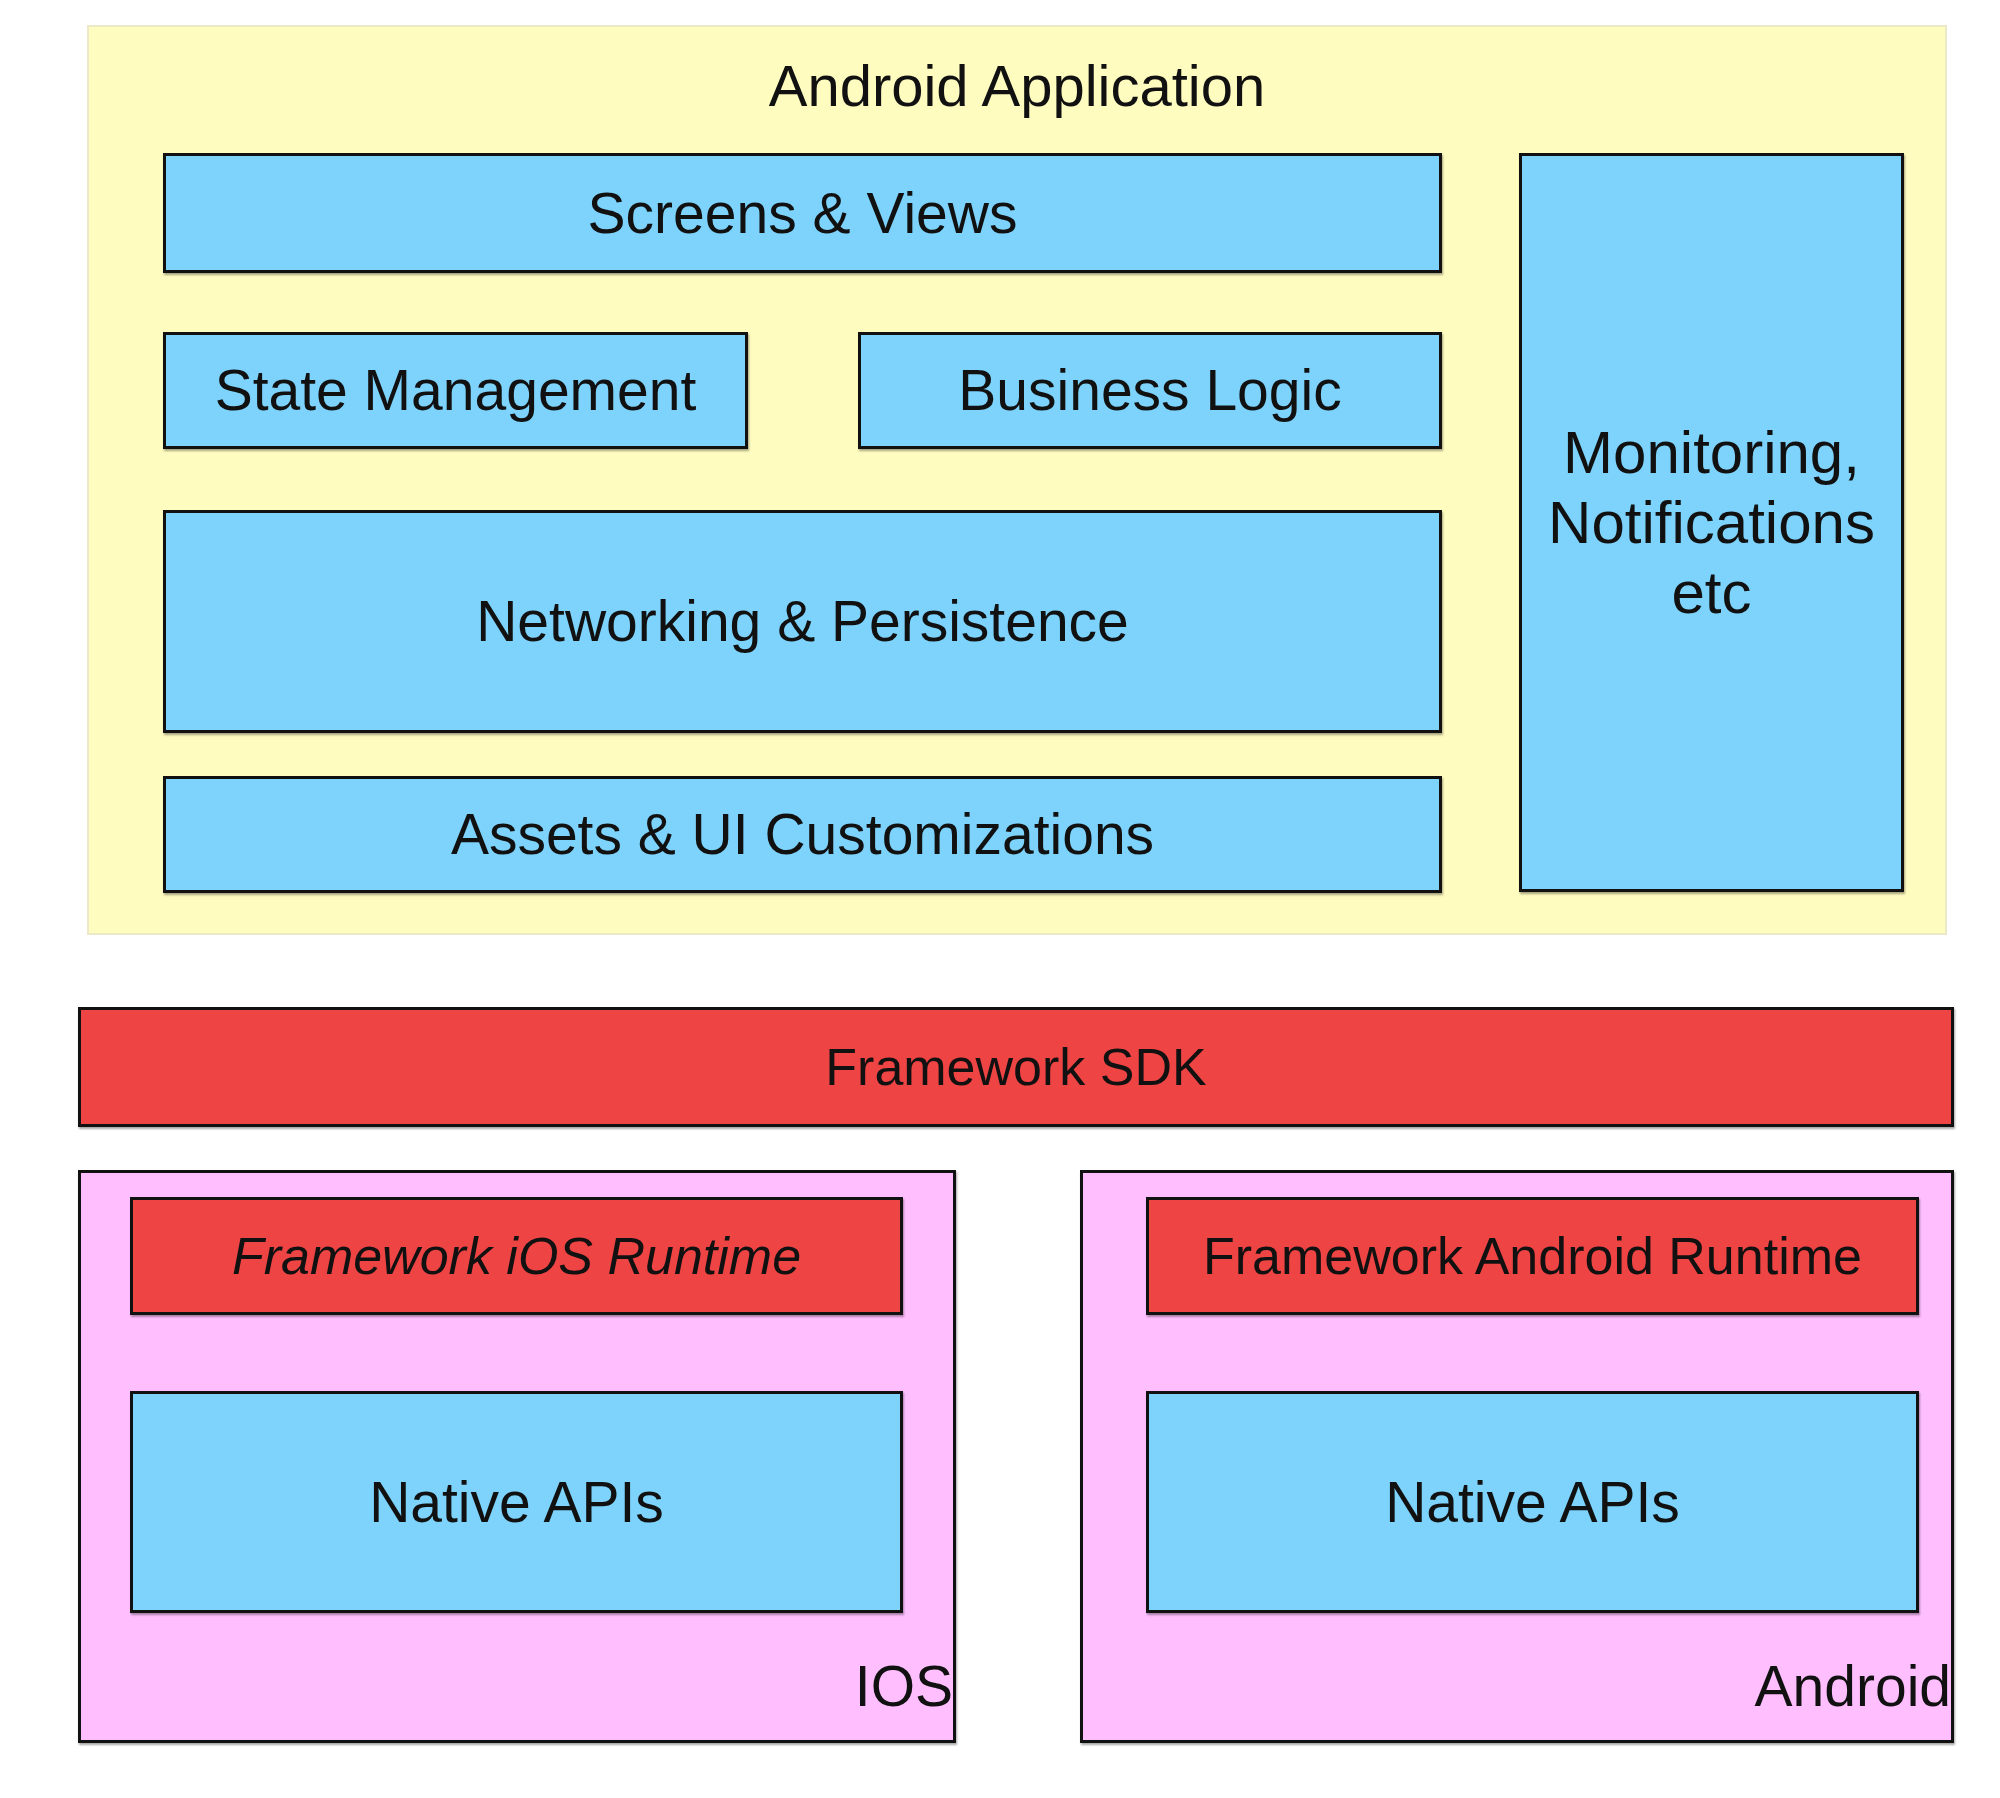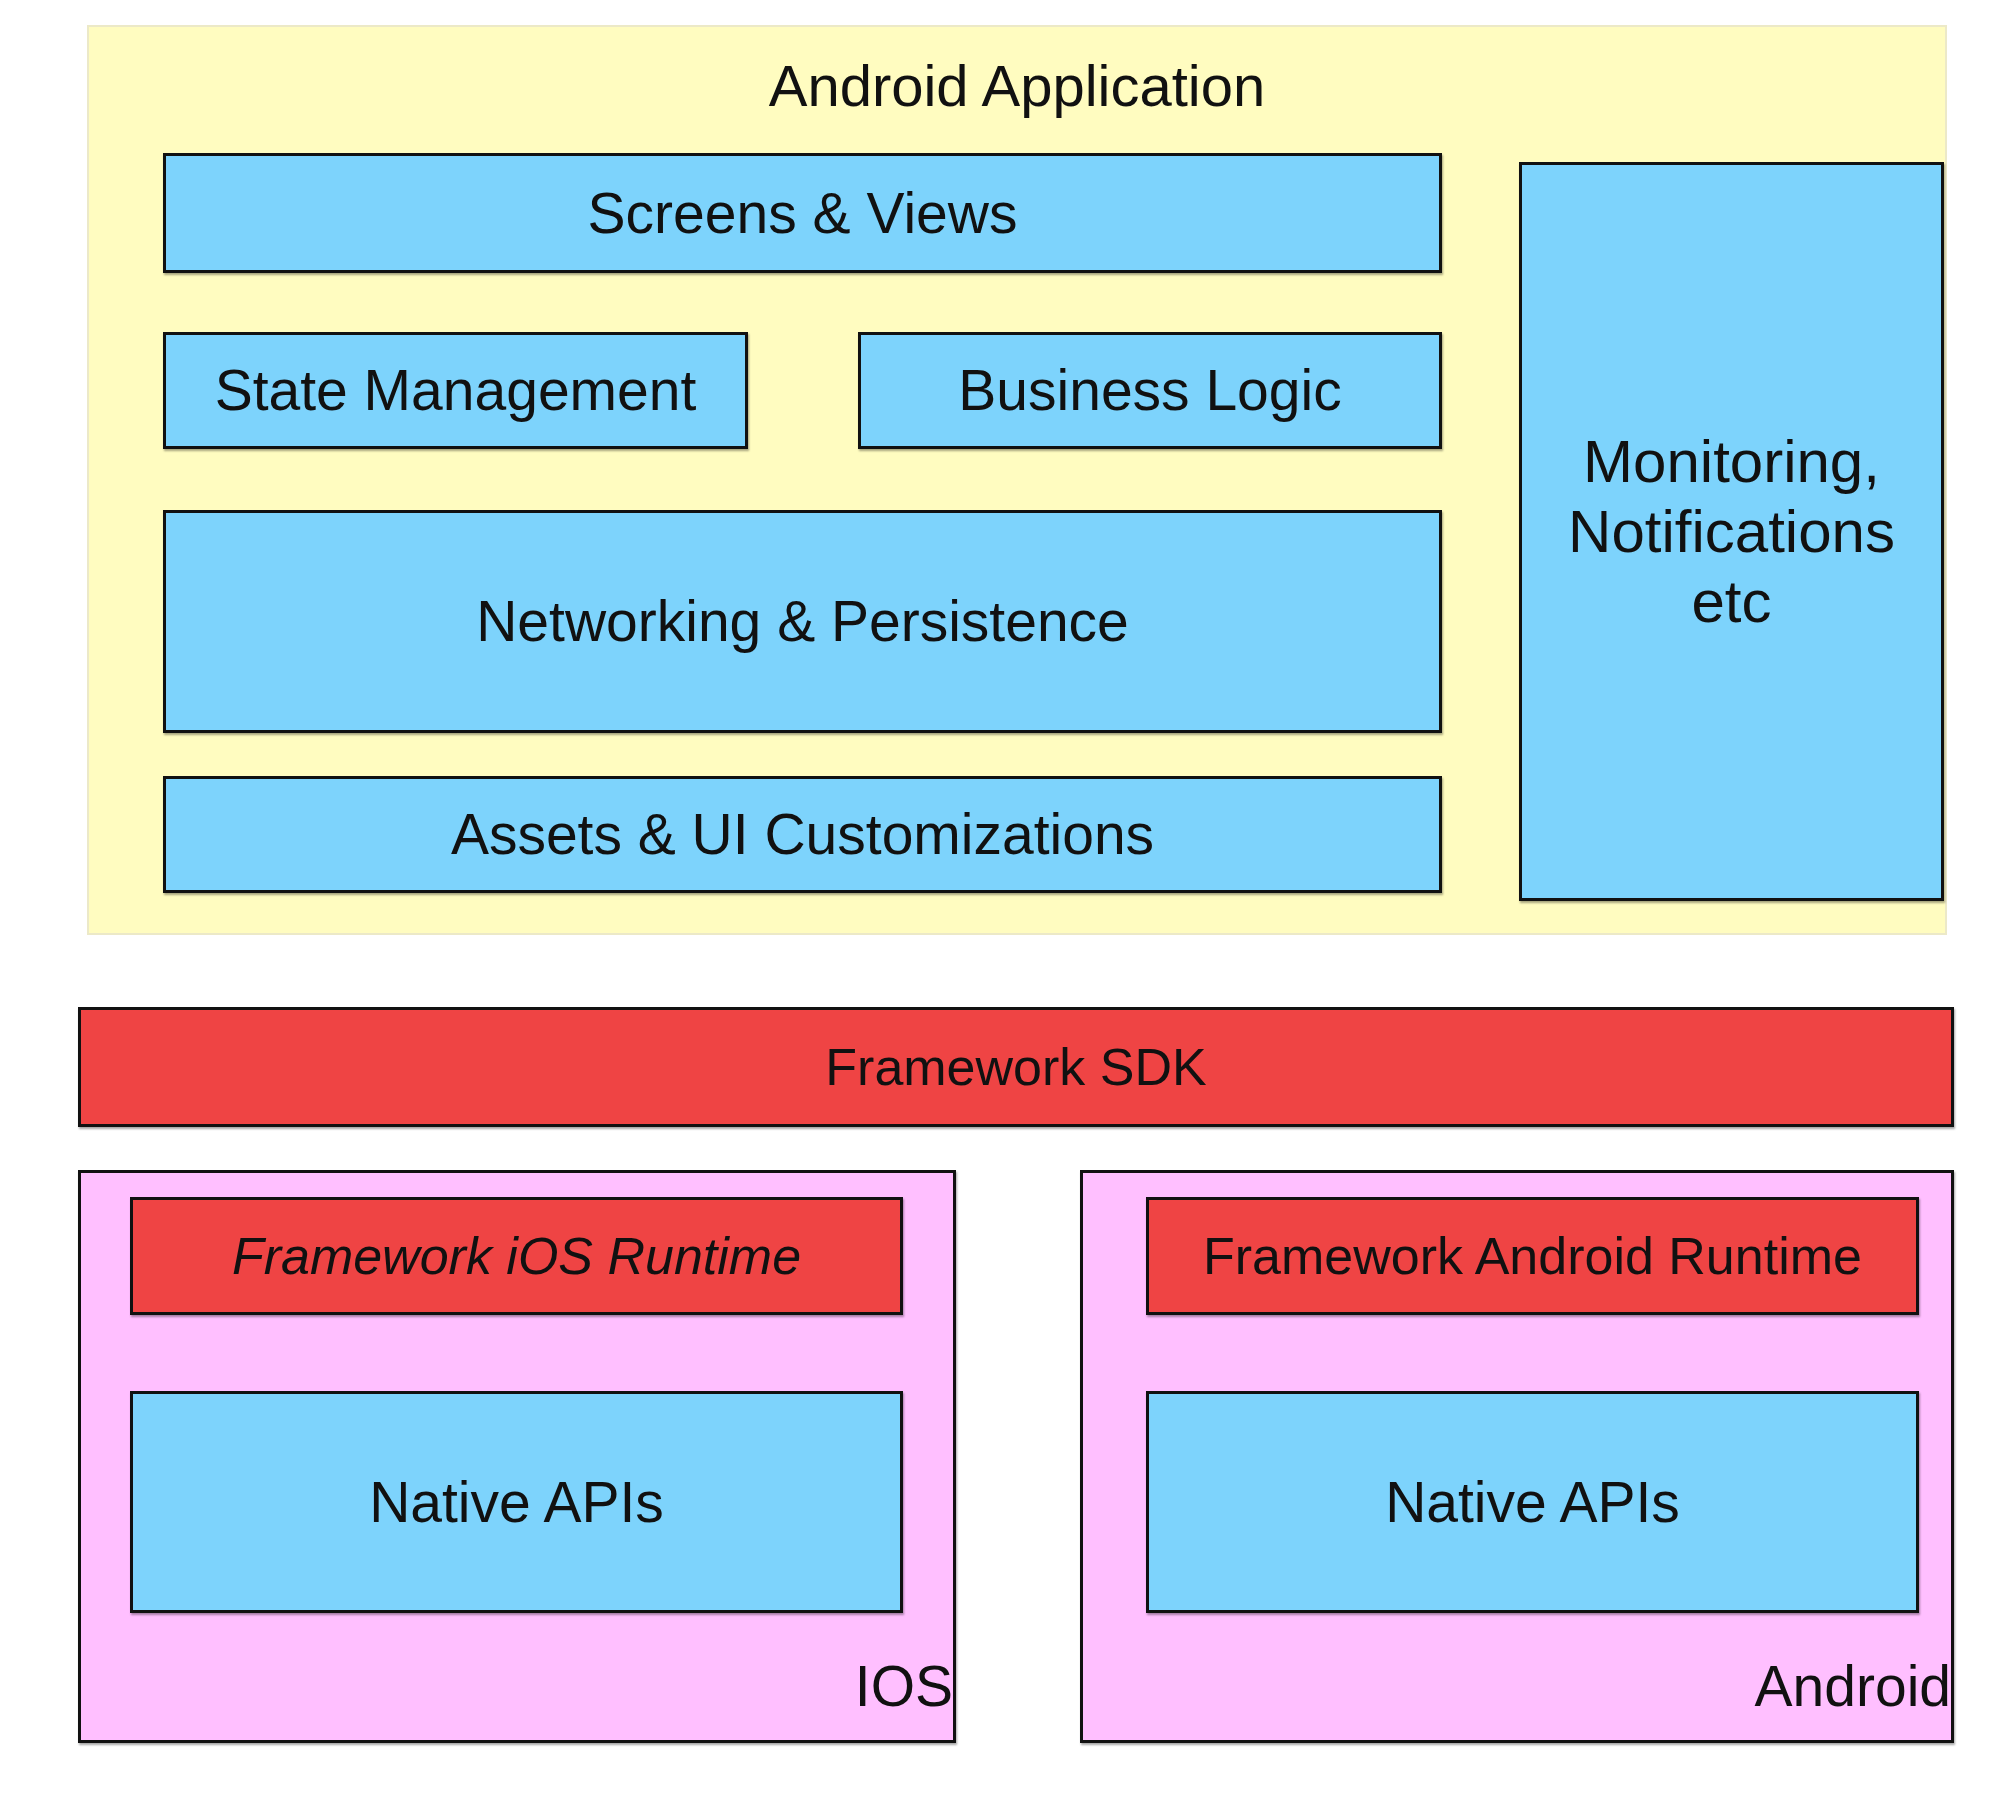--- a/index.html
+++ b/index.html
@@ -38,21 +38,21 @@
 </div>
 
 <div class="box white" style="left:163px; top:510px; width:1279px; height:223px;">
   <span class="lbl">Networking &amp; Persistence</span>
 </div>
 
 <div class="box white" style="left:163px; top:776px; width:1279px; height:117px;">
   <span class="lbl">Assets &amp; UI Customizations</span>
 </div>
 
-<div class="box white" style="left:1519px; top:162px; width:425px; height:739px;">
+<div class="box white" style="left:1519px; top:153px; width:385px; height:739px;">
   <span class="multiline">Monitoring,
 Notifications
 etc</span>
 </div>
 
 <div class="box cyan" style="left:78px; top:1007px; width:1876px; height:120px;">
   <span class="lbl-sm">Framework SDK</span>
 </div>
 
 <div class="box pink" style="left:78px; top:1170px; width:878px; height:573px; display:block;">

